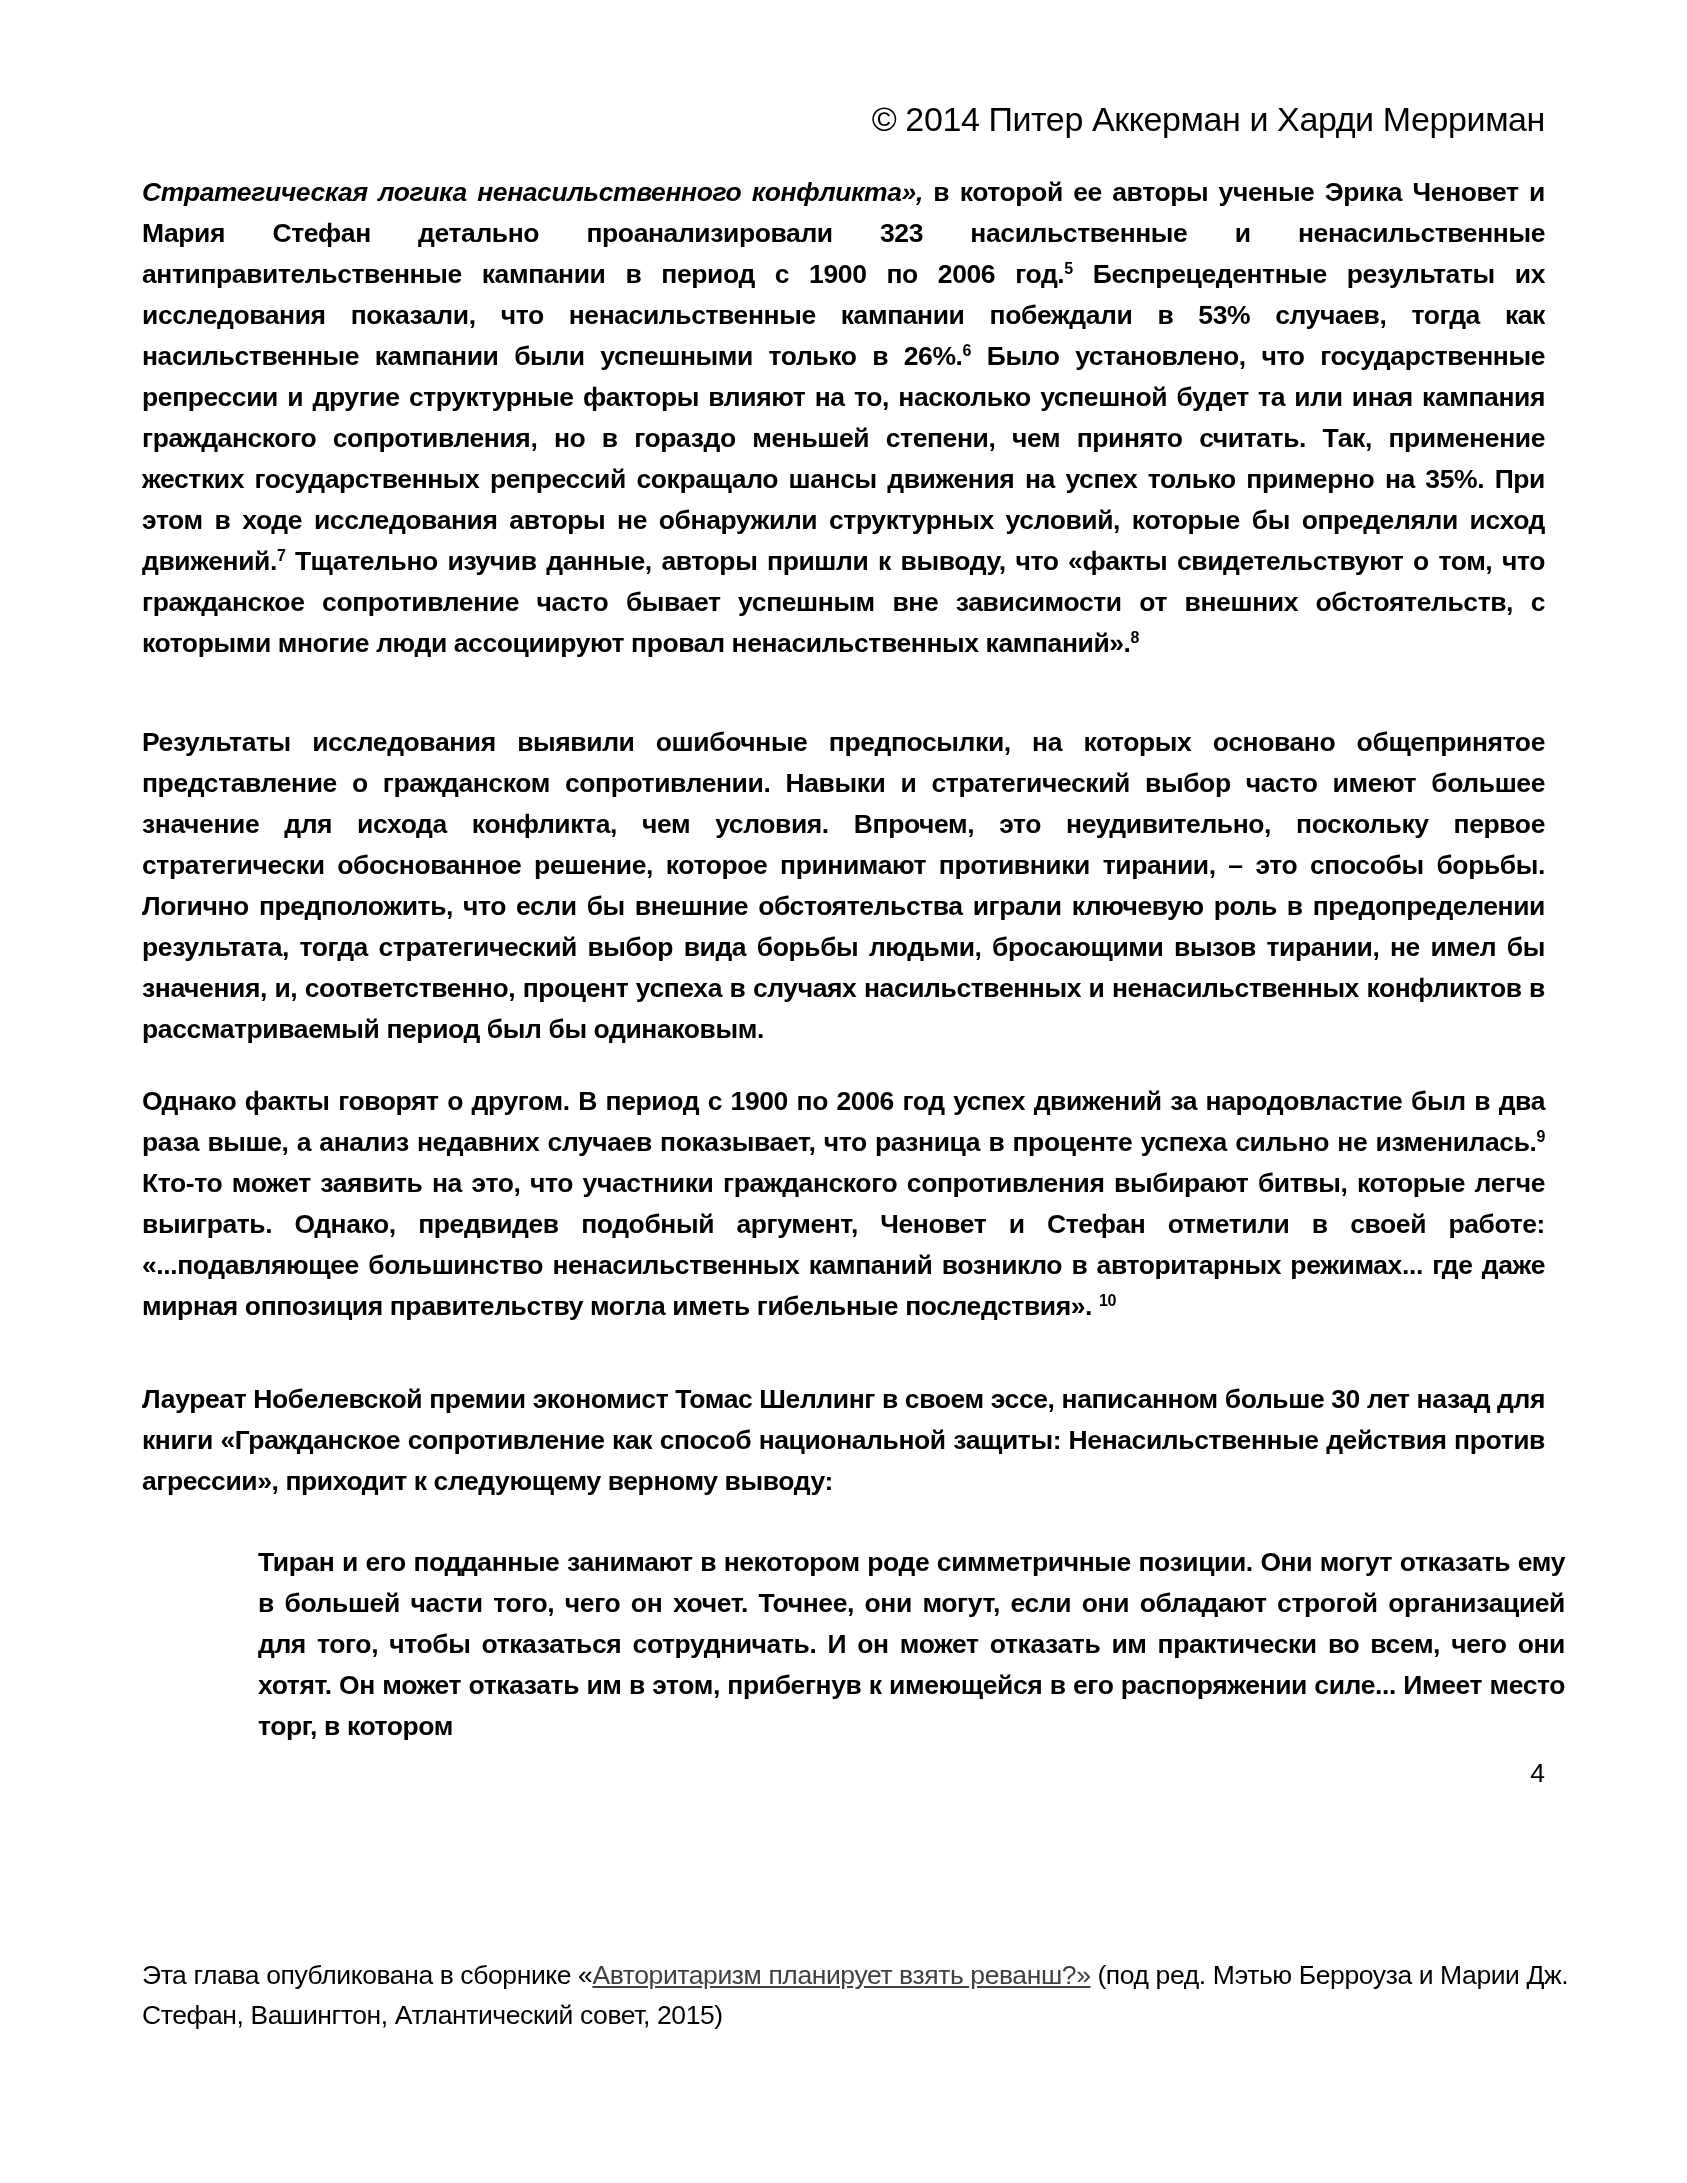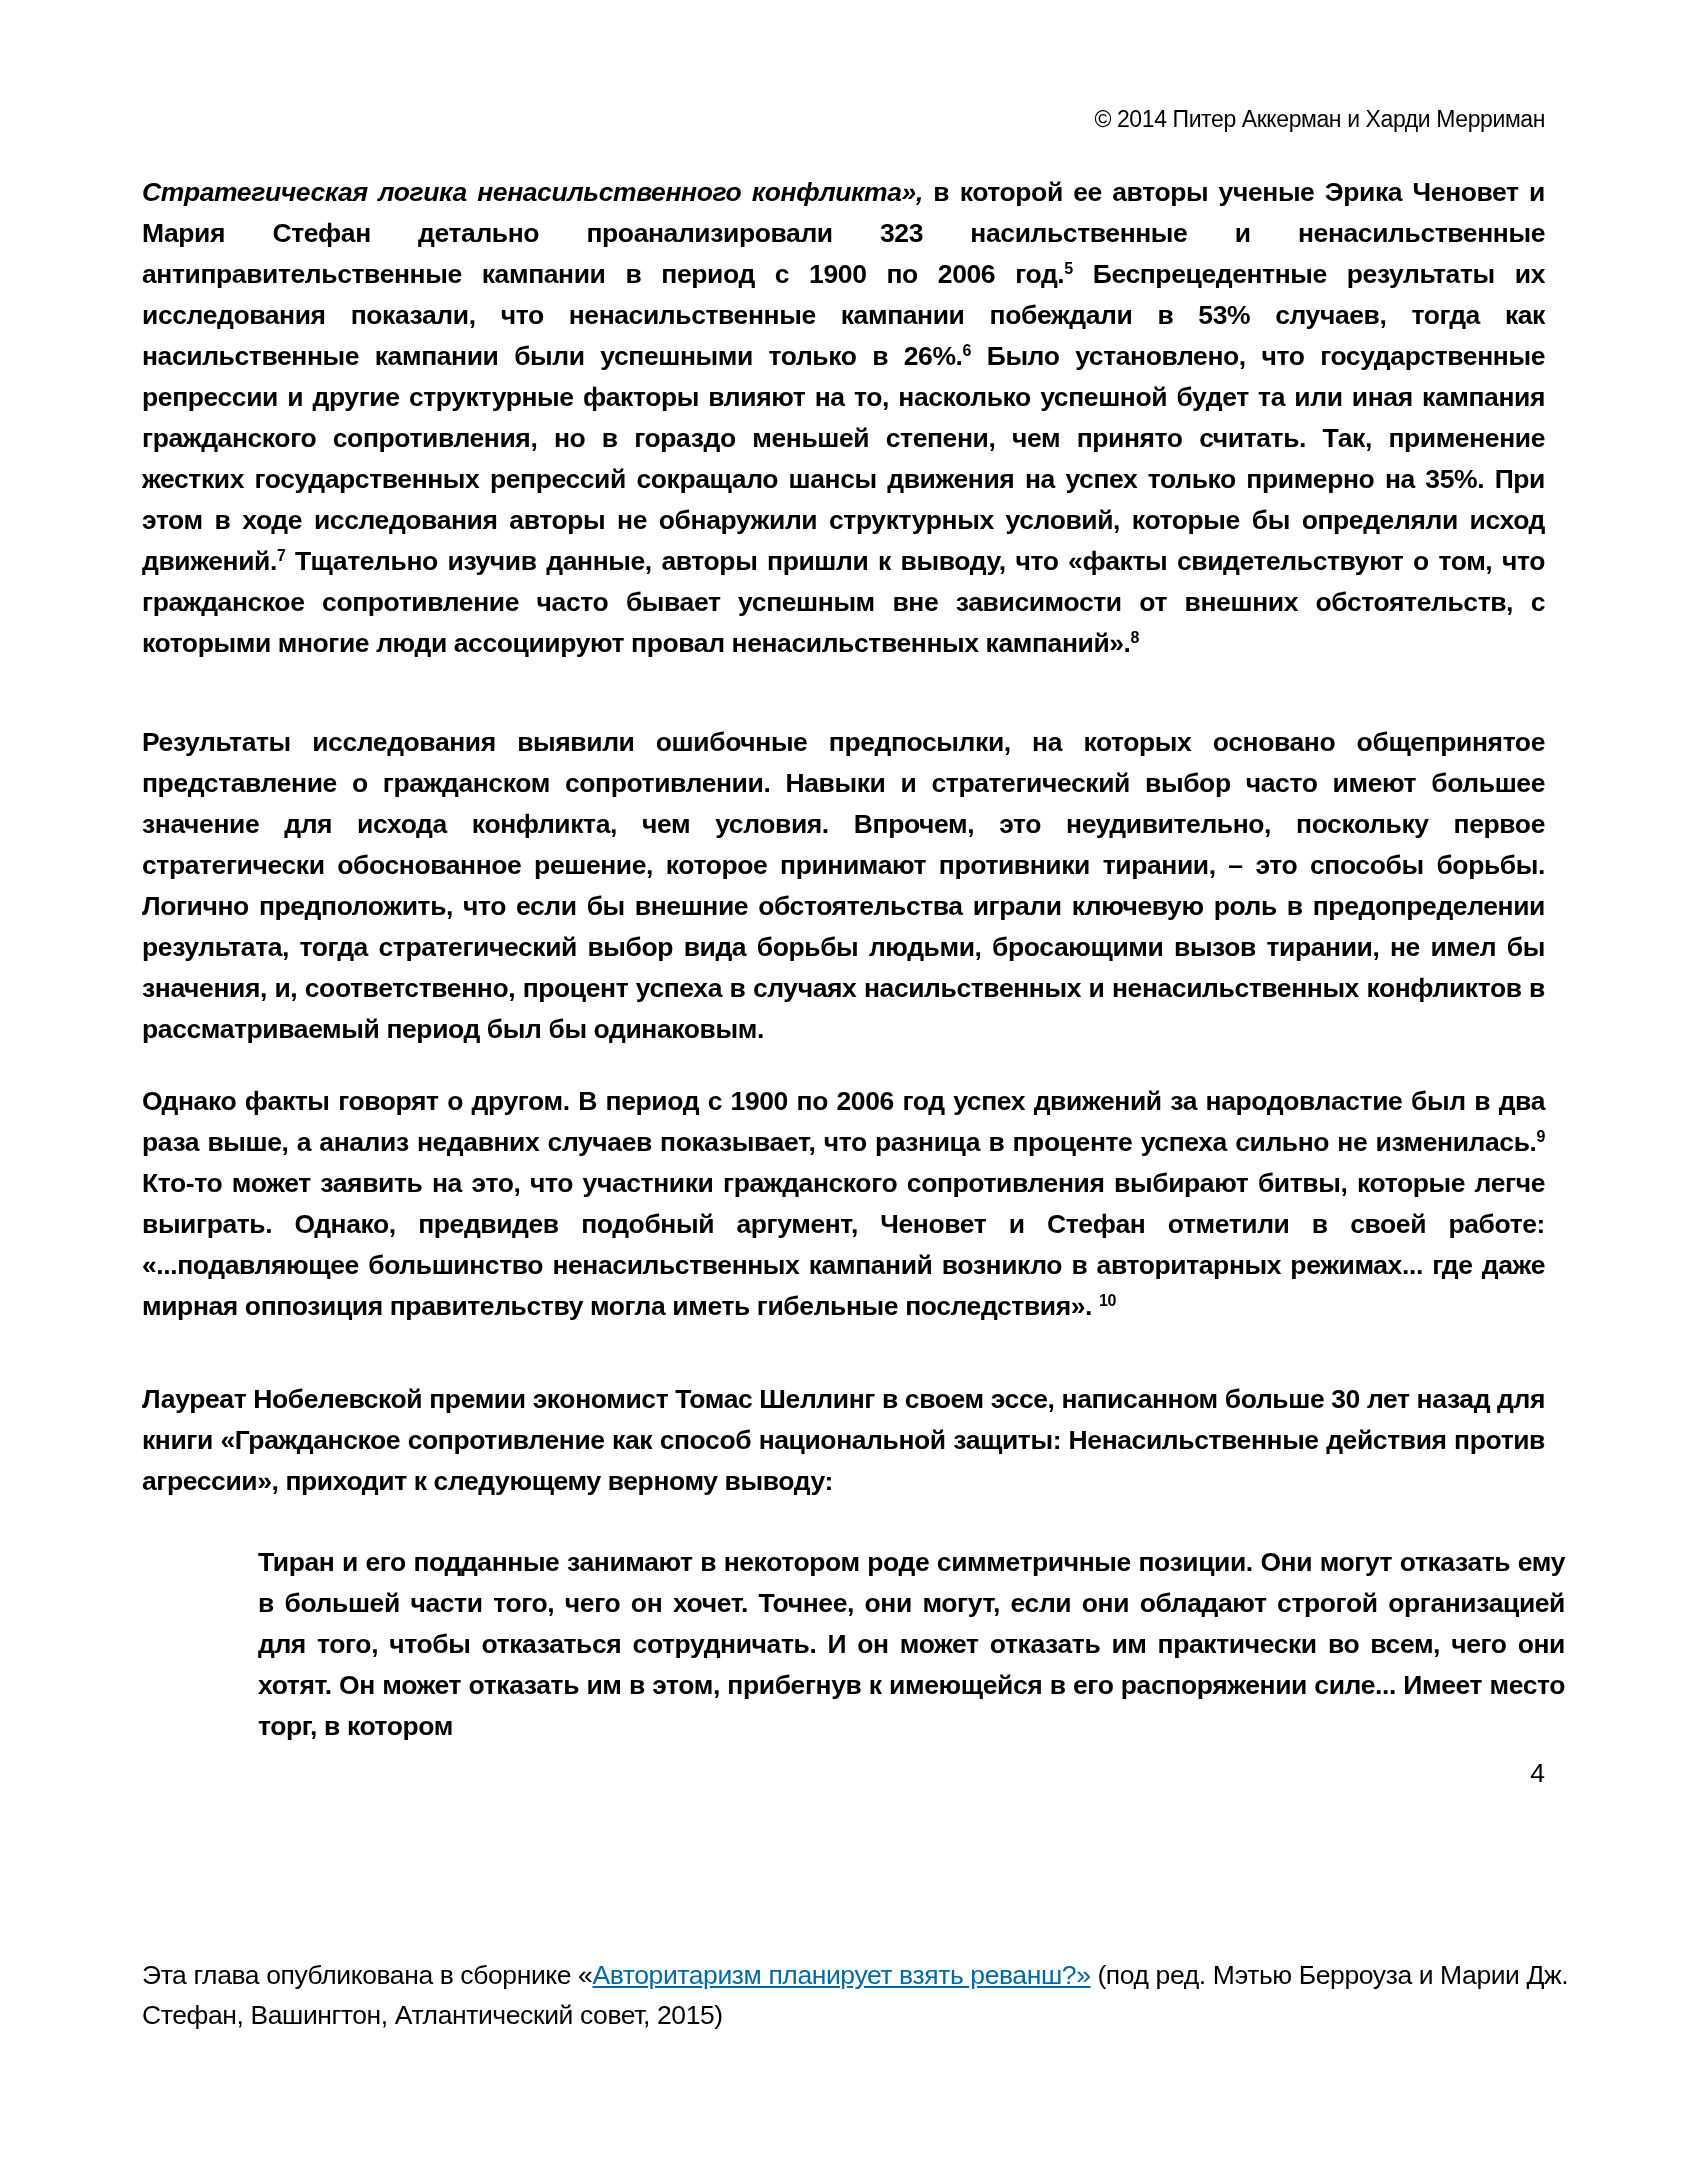--- a/index.html
+++ b/index.html
@@ -2,40 +2,40 @@
 <html style="font-size:10.6px"><head>
 <meta charset="utf-8">
 <style>
   html, body { margin: 0; padding: 0; background: #ffffff; }
   body {
     width: 1687px; height: 2183px; position: relative; overflow: hidden;
     font-family: "Liberation Sans", sans-serif; color: #000;
   }
   .header {
     position: absolute; top: 99px; right: 142px;
-    font-size: 23px; line-height: 40px; letter-spacing: -0.4px;
+    font-size: 34px; line-height: 40px; letter-spacing: -0.4px;
   }
   .para {
     position: absolute; left: 142px; width: 1403px;
     font-size: 26.5px; line-height: 41px; text-align: justify;
     letter-spacing: -0.4px; margin: 0; font-weight: bold;
   }
   .para.last-left { text-align-last: left; }
   .quote { left: 238px; width: 1307px; margin-left: 20px; }
   sup { font-size: 16px; line-height: 0; vertical-align: 9.3px; }
   .it { font-style: italic; }
   .page-num {
     position: absolute; top: 1753px; right: 142px;
     font-size: 26.5px; line-height: 40px;
   }
   .footer {
     position: absolute; left: 142px; top: 1955px; width: 1456px;
     font-size: 26.5px; line-height: 40px; letter-spacing: -0.4px;
   }
-  .footer a { color: #0369a1; text-decoration: underline; }
+  .footer a { color: #404040; text-decoration: underline; }
 </style>
 </head>
 <body>
 
 <div class="header">© 2014 Питер Аккерман и Харди Мерриман</div>
 
 <p class="para last-left" style="top:172px;"><span class="it">Стратегическая логика ненасильственного конфликта»,</span><span> в которой ее авторы ученые Эрика Ченовет и Мария Стефан детально проанализировали 323 насильственные и ненасильственные антиправительственные кампании в период с 1900 по 2006 год.</span><sup>5</sup><span> Беспрецедентные результаты их исследования показали, что ненасильственные кампании побеждали в 53% случаев, тогда как насильственные кампании были успешными только в 26%.</span><sup>6</sup><span> Было установлено, что государственные репрессии и другие структурные факторы влияют на то, насколько успешной будет та или иная кампания гражданского сопротивления, но в гораздо меньшей степени, чем принято считать. Так, применение жестких государственных репрессий сокращало шансы движения на успех только примерно на 35%. При этом в ходе исследования авторы не обнаружили структурных условий, которые бы определяли исход движений.</span><sup>7</sup><span> Тщательно изучив данные, авторы пришли к выводу, что «факты свидетельствуют о том, что гражданское сопротивление часто бывает успешным вне зависимости от внешних обстоятельств, с которыми многие люди ассоциируют провал ненасильственных кампаний».</span><sup>8</sup></p>
 
 <p class="para last-left" style="top:722px;">Результаты исследования выявили ошибочные предпосылки, на которых основано общепринятое представление о гражданском сопротивлении. Навыки и стратегический выбор часто имеют большее значение для исхода конфликта, чем условия. Впрочем, это неудивительно, поскольку первое стратегически обоснованное решение, которое принимают противники тирании, – это способы борьбы. Логично предположить, что если бы внешние обстоятельства играли ключевую роль в предопределении результата, тогда стратегический выбор вида борьбы людьми, бросающими вызов тирании, не имел бы значения, и, соответственно, процент успеха в случаях насильственных и ненасильственных конфликтов в рассматриваемый период был бы одинаковым.</p>
 

